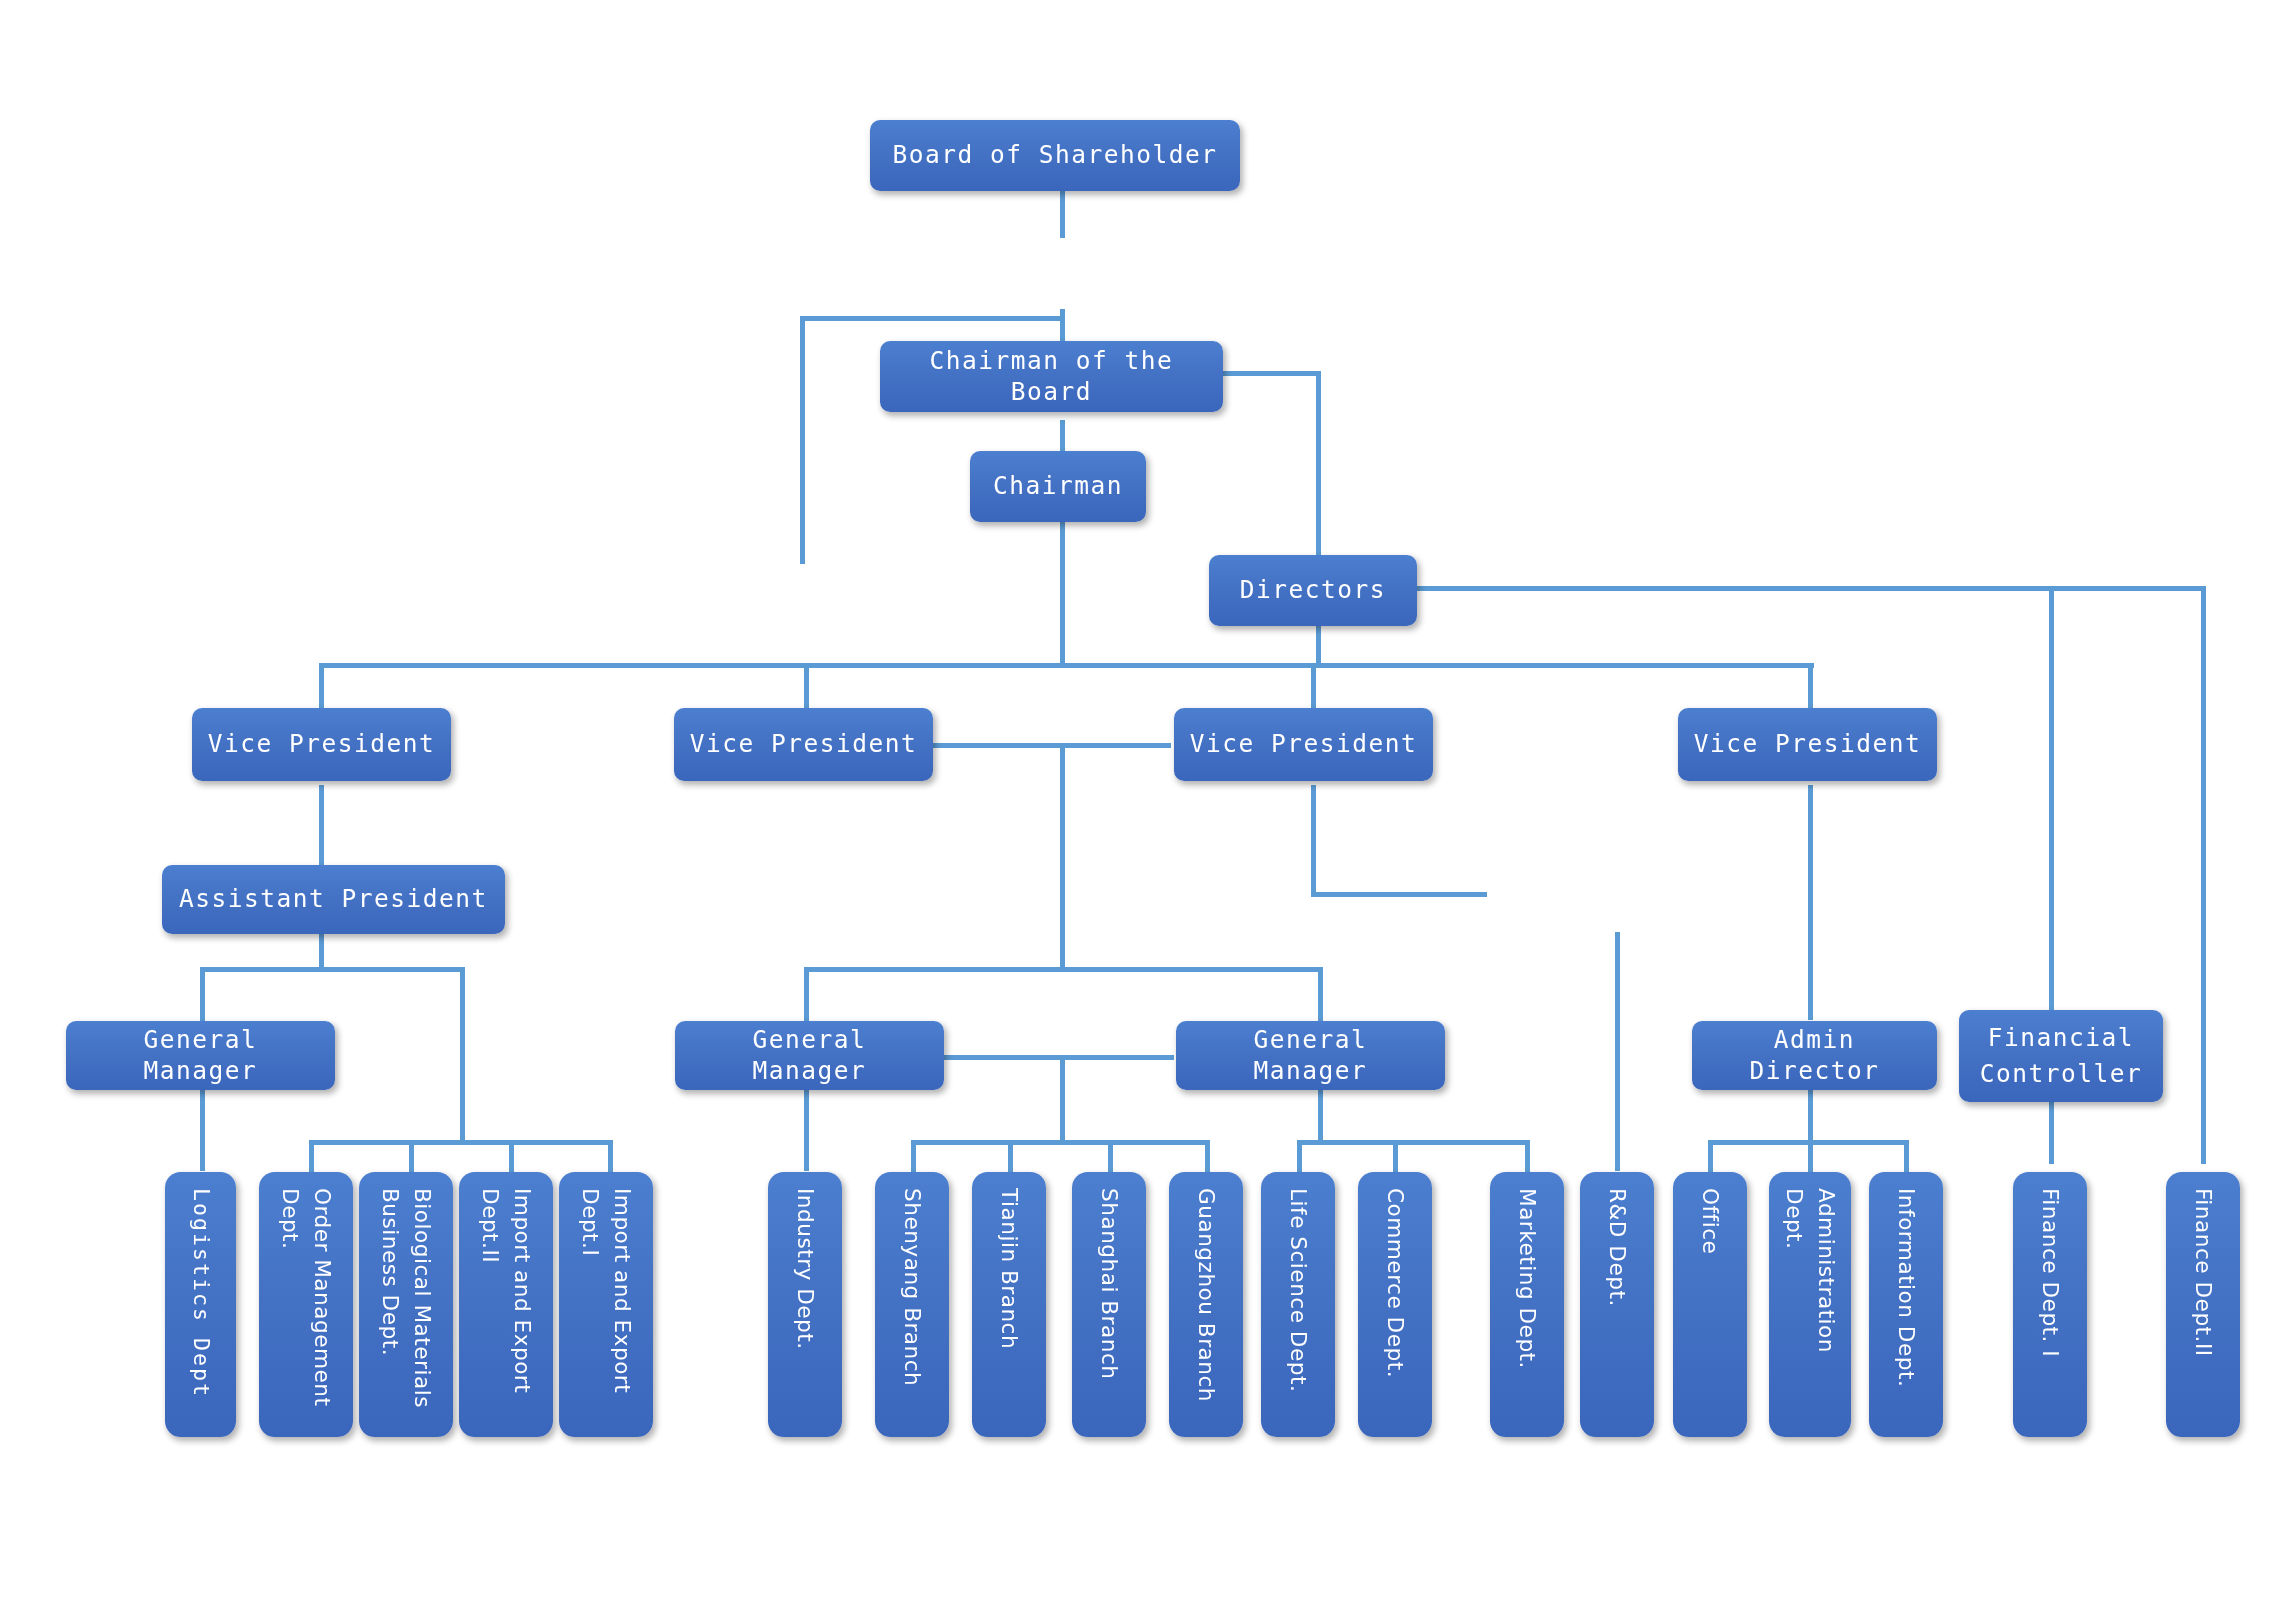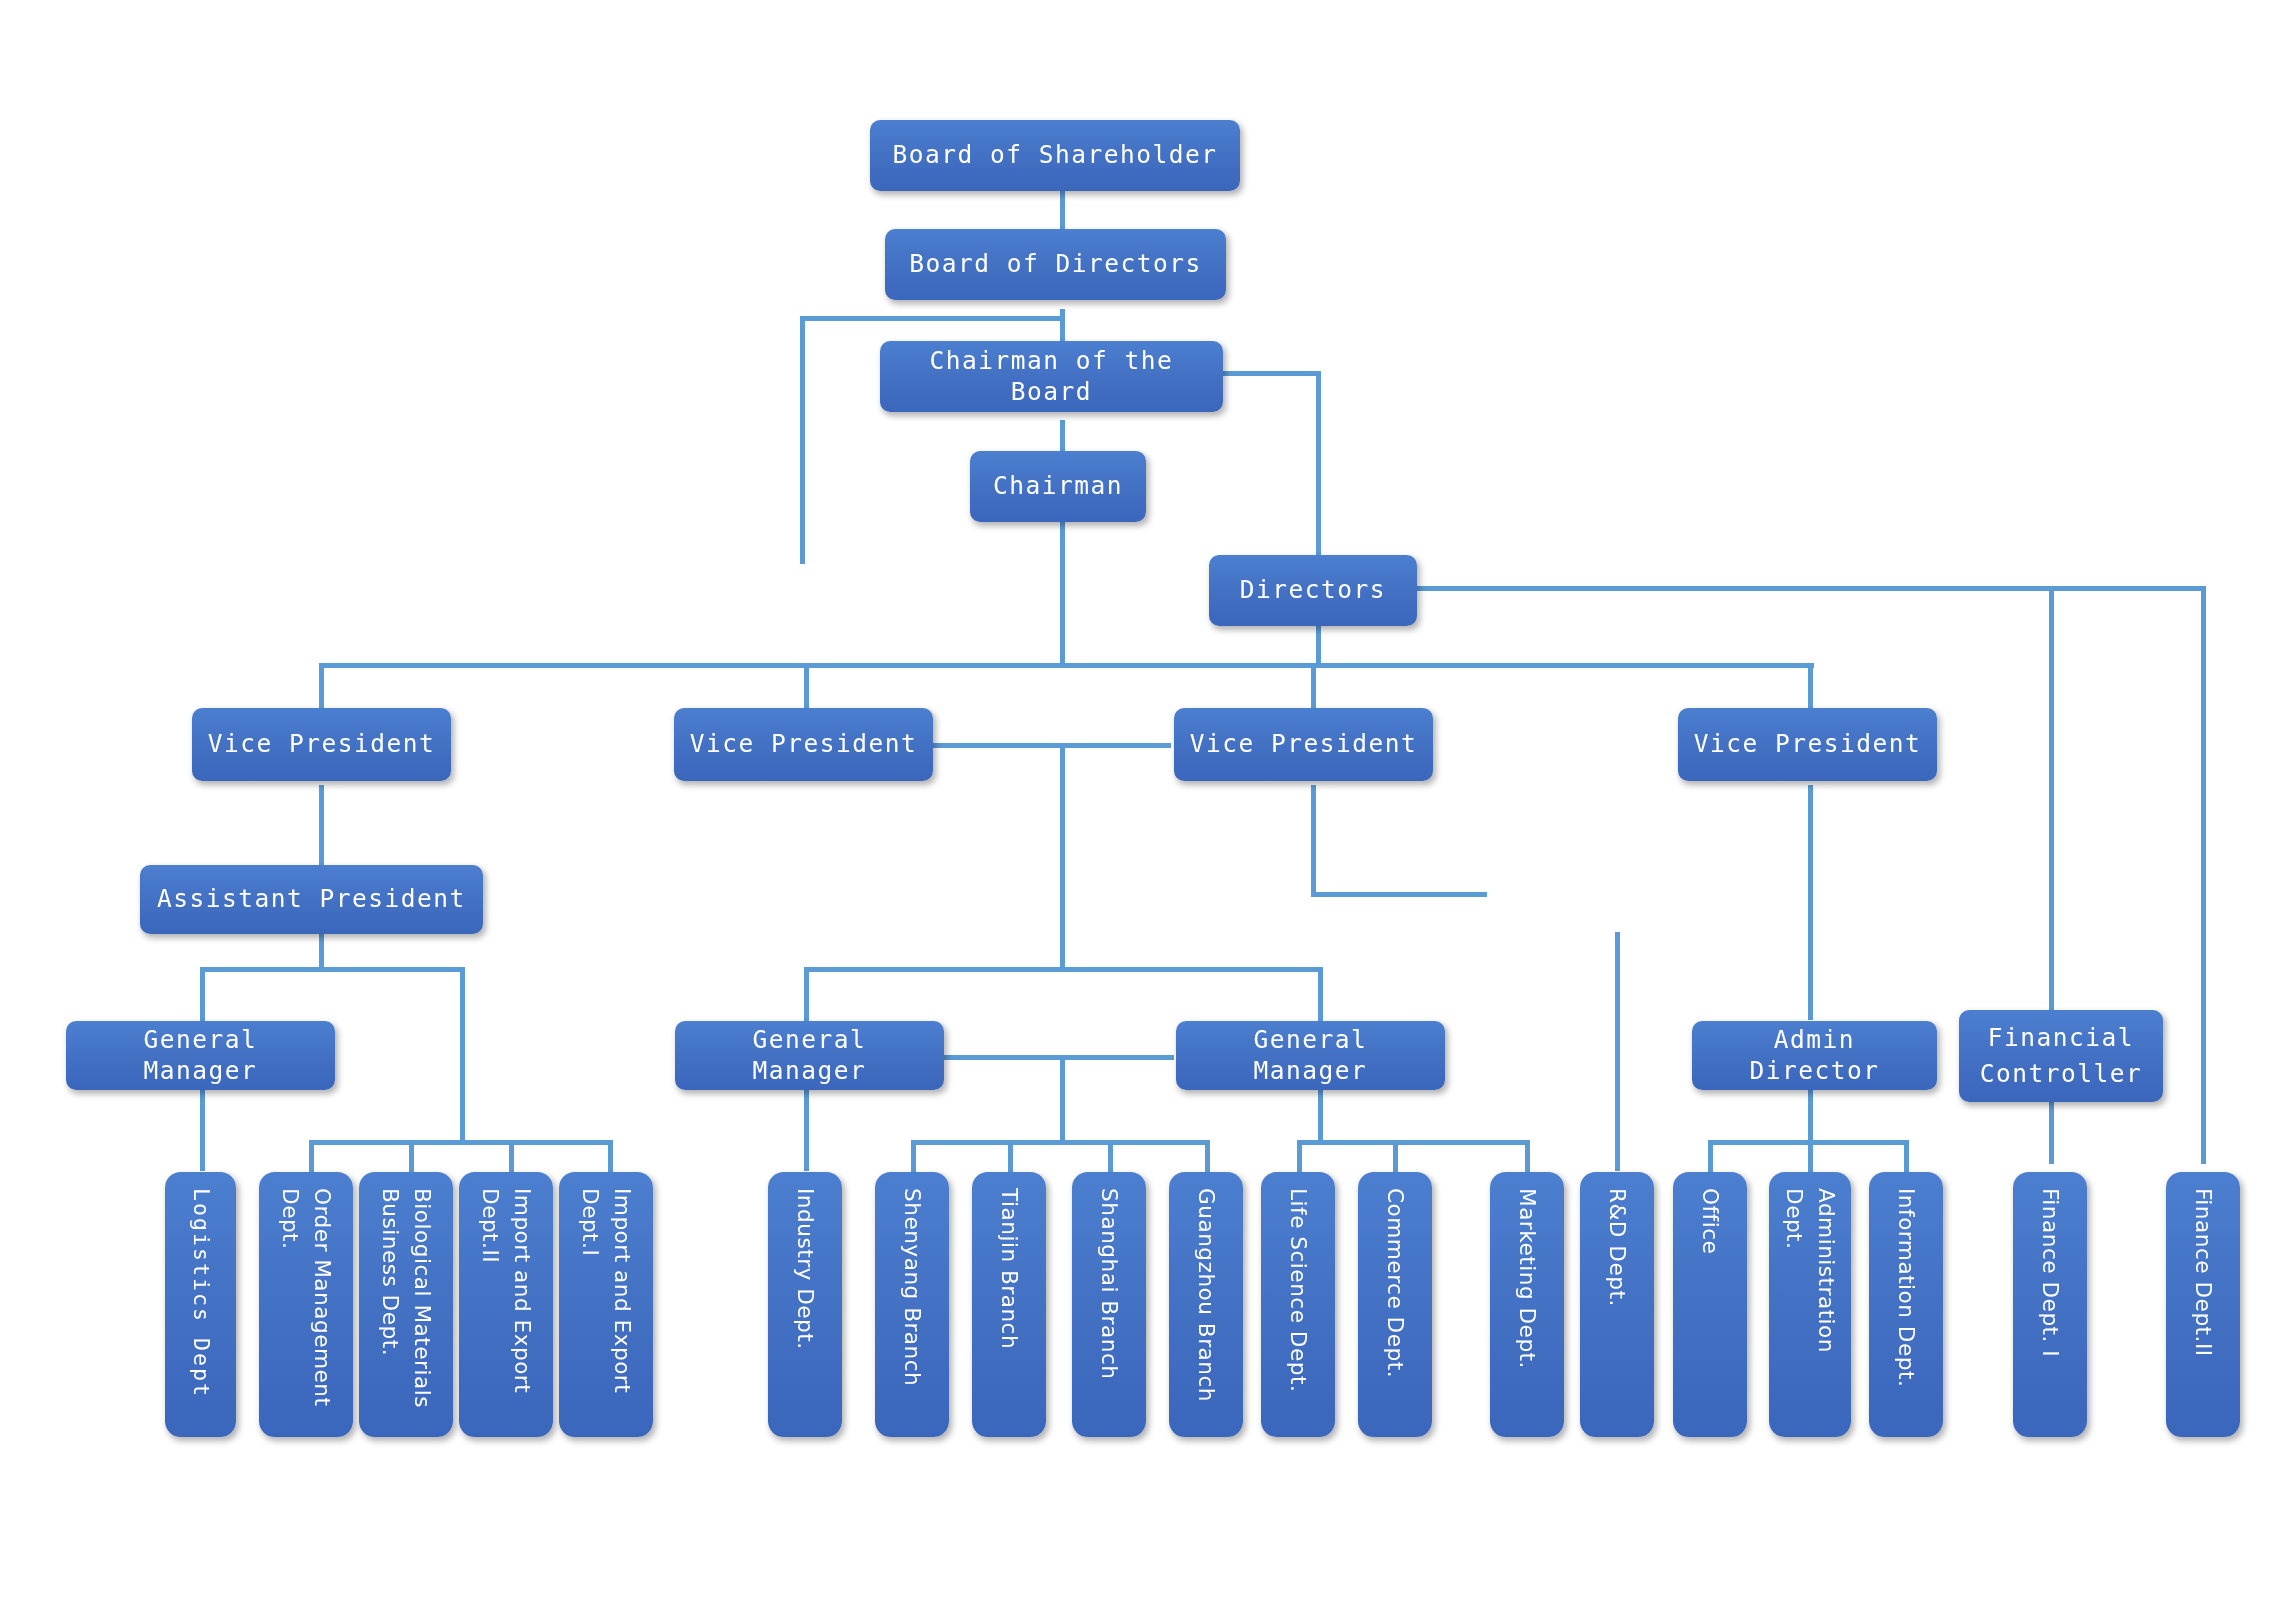--- a/index.html
+++ b/index.html
@@ -145,38 +145,37 @@
   <div class="conn" style="left:1615px; top:932px; width:4.9px; height:239px;"></div>
 
   <div class="conn" style="left:1808px; top:1088px; width:4.9px; height:52px;"></div>
   <div class="conn" style="left:1708px; top:1140px; width:201px; height:4.9px;"></div>
   <div class="conn" style="left:1708px; top:1140px; width:4.9px; height:32px;"></div>
   <div class="conn" style="left:1808px; top:1140px; width:4.9px; height:32px;"></div>
   <div class="conn" style="left:1904px; top:1140px; width:4.9px; height:32px;"></div>
 
   <div class="node h" style="left:870px; top:120px; width:370px; height:71px;">Board of Shareholder</div>
 
-  <div class="node h" style="left:885px; top:229px; width:341px; height:71px;">Board of Directors</div>
 
   <div class="node h" style="left:880px; top:341px; width:343px; height:71px;">Chairman of the Board</div>
 
   <div class="node h" style="left:970px; top:451px; width:176px; height:71px;">Chairman</div>
 
 
   <div class="node h" style="left:1209px; top:555px; width:208px; height:71px;">Directors</div>
 
   <div class="node h" style="left:192px; top:708px; width:259px; height:73px;">Vice President</div>
 
   <div class="node h" style="left:674px; top:708px; width:259px; height:73px;">Vice President</div>
 
   <div class="node h" style="left:1174px; top:708px; width:259px; height:73px;">Vice President</div>
 
   <div class="node h" style="left:1678px; top:708px; width:259px; height:73px;">Vice President</div>
 
-  <div class="node h" style="left:140px; top:865px; width:343px; height:69px;">Assistant President</div>
+  <div class="node h" style="left:162px; top:865px; width:343px; height:69px;">Assistant President</div>
 
 
   <div class="node h" style="left:66px; top:1021px; width:269px; height:69px;">General Manager</div>
 
   <div class="node h" style="left:675px; top:1021px; width:269px; height:69px;">General Manager</div>
 
   <div class="node h" style="left:1176px; top:1021px; width:269px; height:69px;">General Manager</div>
 
   <div class="node h" style="left:1692px; top:1021px; width:245px; height:69px;">Admin Director</div>
 

